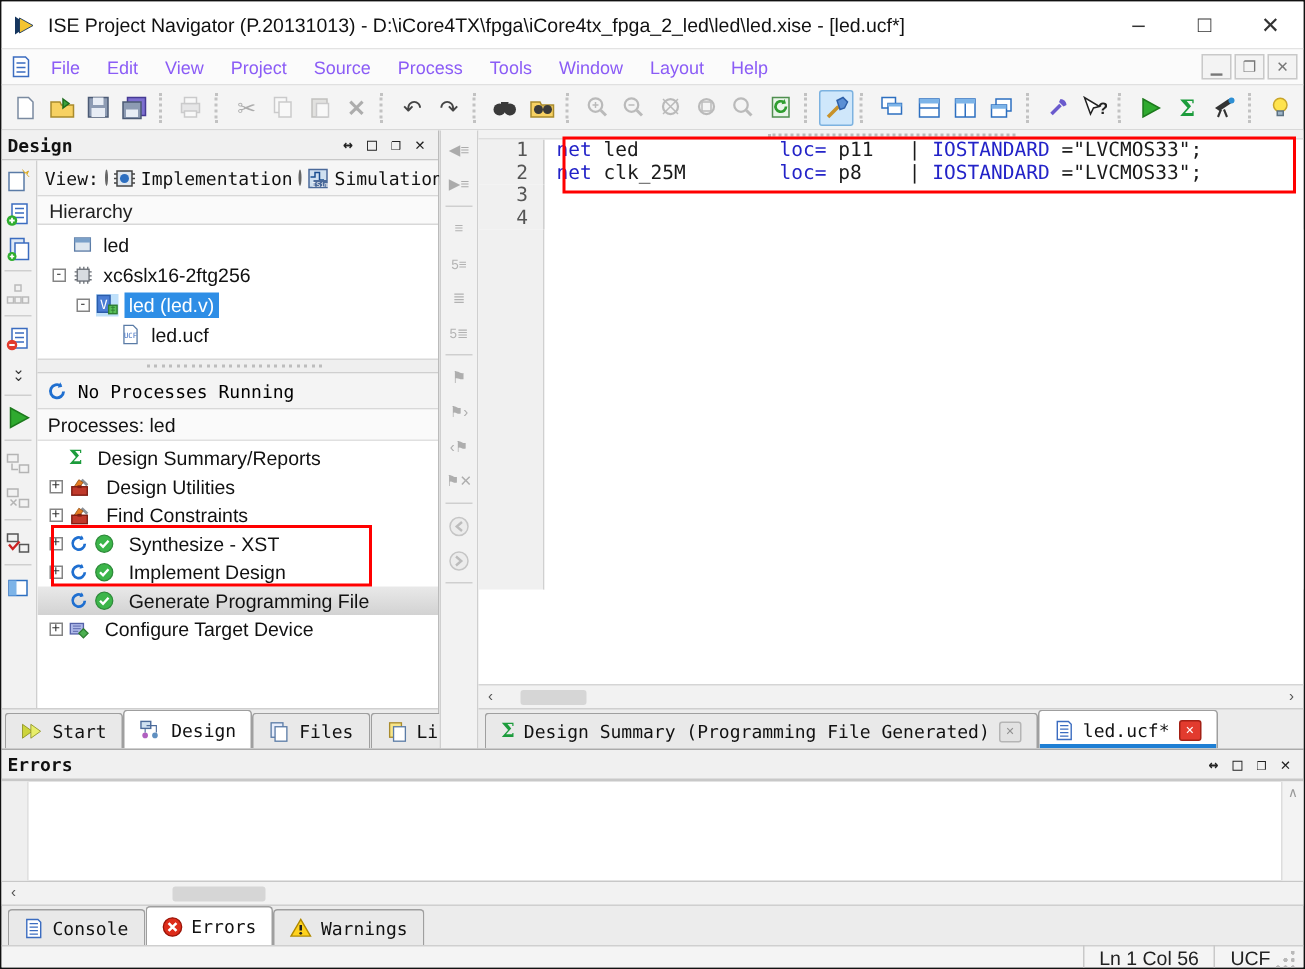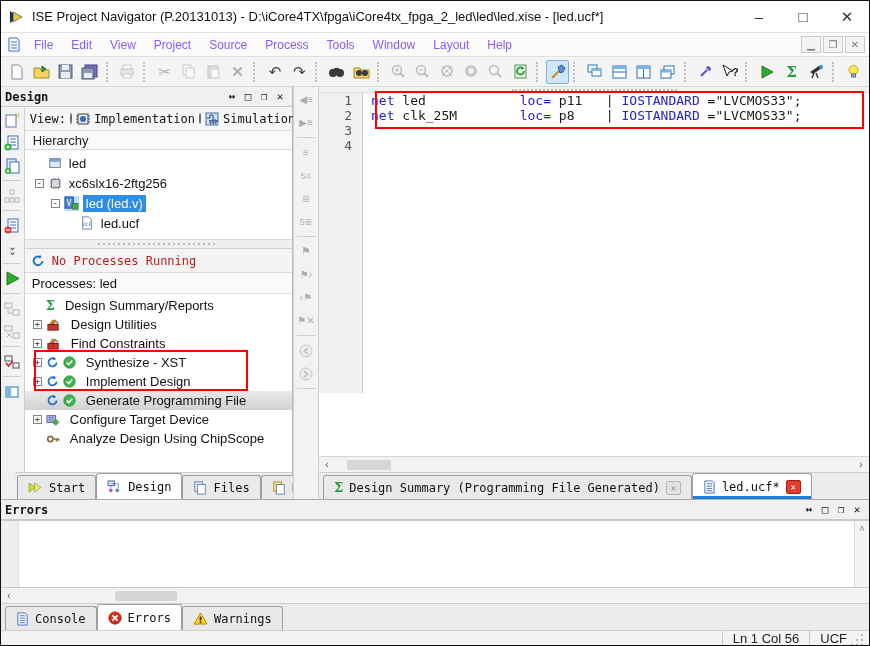--- a/index.html
+++ b/index.html
@@ -46,26 +46,26 @@
   .hierlabel{ height:19px; background:#fafafa; border-bottom:1px solid #d8d8d8; font:13px "Liberation Sans",sans-serif; color:#222; padding:2px 8px;}
   .tree{ height:90px; background:#fff; border-bottom:1px solid #d8d8d8; padding-top:3px; overflow:hidden;}
   .trow{ height:20px; display:flex; align-items:center; gap:4px; font-size:13px; color:#111; white-space:nowrap;}
   .expbox{ width:9px; height:9px; border:1px solid #848484; background:#fff; font:9px/7px "DejaVu Sans Mono",monospace; text-align:center; color:#333; flex:0 0 auto;}
   .expspacer{ width:9px; flex:0 0 auto;}
   .tlabel{ padding:1px 3px; }
   .trow.sel .tlabel{ background:#2e8ee6; color:#fff; }
   .trow.sel .ic{ background:#bfe0fa; }
   .hsplit{ height:9px; border-bottom:1px solid #cfcfcf; background:repeating-linear-gradient(90deg,#bdbdbd 0 2px,transparent 2px 5px) center/120px 2px no-repeat #efefef;}
   .procstatus{ height:24px; display:flex; align-items:center; gap:7px; padding:0 6px; background:#f4f4f4; border-bottom:1px solid #d8d8d8;
-               font:12px "DejaVu Sans Mono",monospace; color:#b91c1c;}
+               font:12px "DejaVu Sans Mono",monospace; color:#000000;}
   .prochdr{ height:21px; font-size:13px; color:#111; padding:3px 7px; background:#fafafa; border-bottom:1px solid #e0e0e0;}
   .proclist{ flex:1 1 auto; background:#fff; overflow:hidden; padding-top:2px;}
   .prow{ height:19px; display:flex; align-items:center; gap:4px; font-size:13px; color:#111; padding-left:8px; white-space:nowrap;}
   .prow.sel{ background:linear-gradient(#e9e9e9,#d2d2d2); }
-  .ltabs{ height:27px; display:flex; align-items:flex-end; padding-left:2px; background:#ececec; border-top:1px solid #cfcfcf; flex:0 0 auto;margin-left:14px;}
+  .ltabs{ height:27px; display:flex; align-items:flex-end; padding-left:2px; background:#ececec; border-top:1px solid #cfcfcf; flex:0 0 auto;}
   .tab{ display:inline-flex; align-items:center; gap:6px; height:24px; padding:0 10px; border:1px solid #9f9f9f; border-bottom:none;
         background:#e9e9e9; font:12px "DejaVu Sans Mono",monospace; color:#111; border-radius:3px 3px 0 0; white-space:nowrap;}
   .tab.active{ background:#fff; height:26px; }
   .scrollarrow{ width:14px; height:20px; border:1px solid #bdbdbd; background:#ededed; display:inline-flex; align-items:center; justify-content:center; font-size:9px; color:#555; margin:0 1px 2px 1px;}
   
   .editor{ flex:1 1 auto; display:flex; flex-direction:column; background:#fff; min-width:0;}
   .egrip{ height:6px; background:#f2f2f2; border-bottom:1px solid #ddd; position:relative;}
   .egrip::after{ content:""; position:absolute; left:35%; right:35%; top:2px; border-top:2px dotted #bbb;}
   .ecode{ flex:1 1 auto; display:flex; min-height:0; background:#fff; }
   .lines{ flex:1 1 auto; font:13px/15px "DejaVu Sans Mono",monospace; }
@@ -587,30 +587,20 @@
                 <span class="expbox">+</span>
                 <span class="ic">
                   <svg width="14" height="14" viewBox="0 0 16 16">
                     <rect x="1" y="3" width="10" height="8" fill="#aeb8e8" stroke="#5562a8"></rect>
                     <path d="M3 5h6M3 7h6M3 9h4" stroke="#5562a8" stroke-width=".7"></path>
                     <path d="M11 7l3.5 3.5L11 14l-3.5-3.5z" fill="#4caf50" stroke="#2e7d32"></path>
                   </svg>
                 </span>
                 <span style="margin-left:6px">Configure Target Device</span>
               </div>
-              <div class="prow">
-                <span class="expspacer"></span>
-                <span class="ic">
-                  <svg width="14" height="14" viewBox="0 0 16 16">
-                    <circle cx="5" cy="8" r="3" fill="none" stroke="#8a6d3b" stroke-width="2"></circle>
-                    <path d="M8 8h7M12 8v3M14.5 8v2" stroke="#8a6d3b" stroke-width="1.8"></path>
-                  </svg>
-                </span>
-                <span style="margin-left:6px">Analyze Design Using ChipScope</span>
-              </div>
             </div>
         </div>
       </div>
       <div class="ltabs">
           <span class="tab">
             <span class="ic">
               <svg width="15" height="13" viewBox="0 0 16 14">
                 <path d="M1 2l7 5-7 5z" fill="#cdd43c" stroke="#8a8f1f" stroke-width=".6"></path>
                 <path d="M7 2l7 5-7 5z" fill="#e8ee6a" stroke="#8a8f1f" stroke-width=".6"></path>
               </svg>

